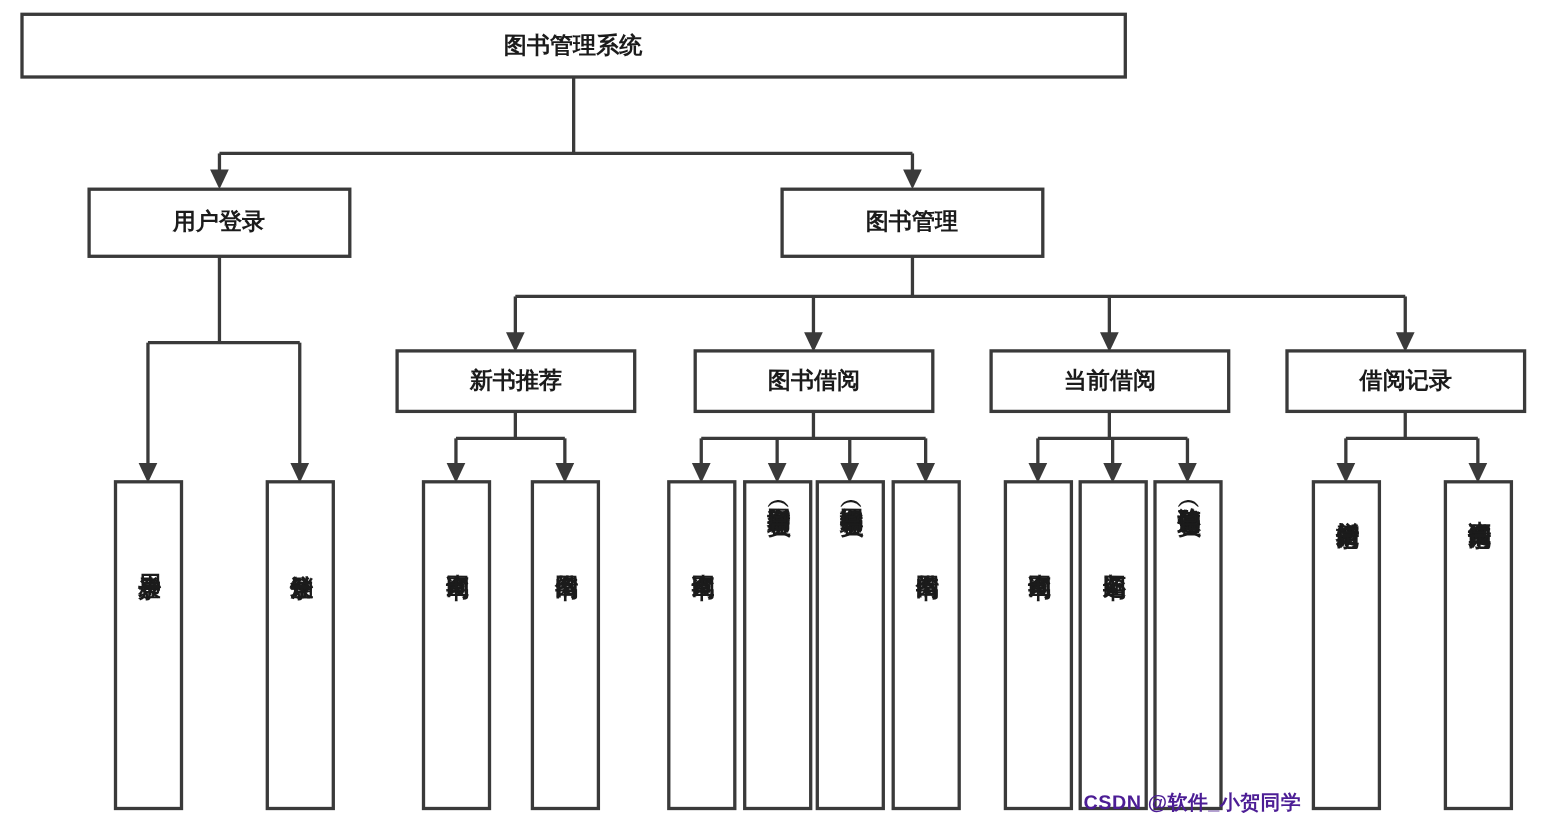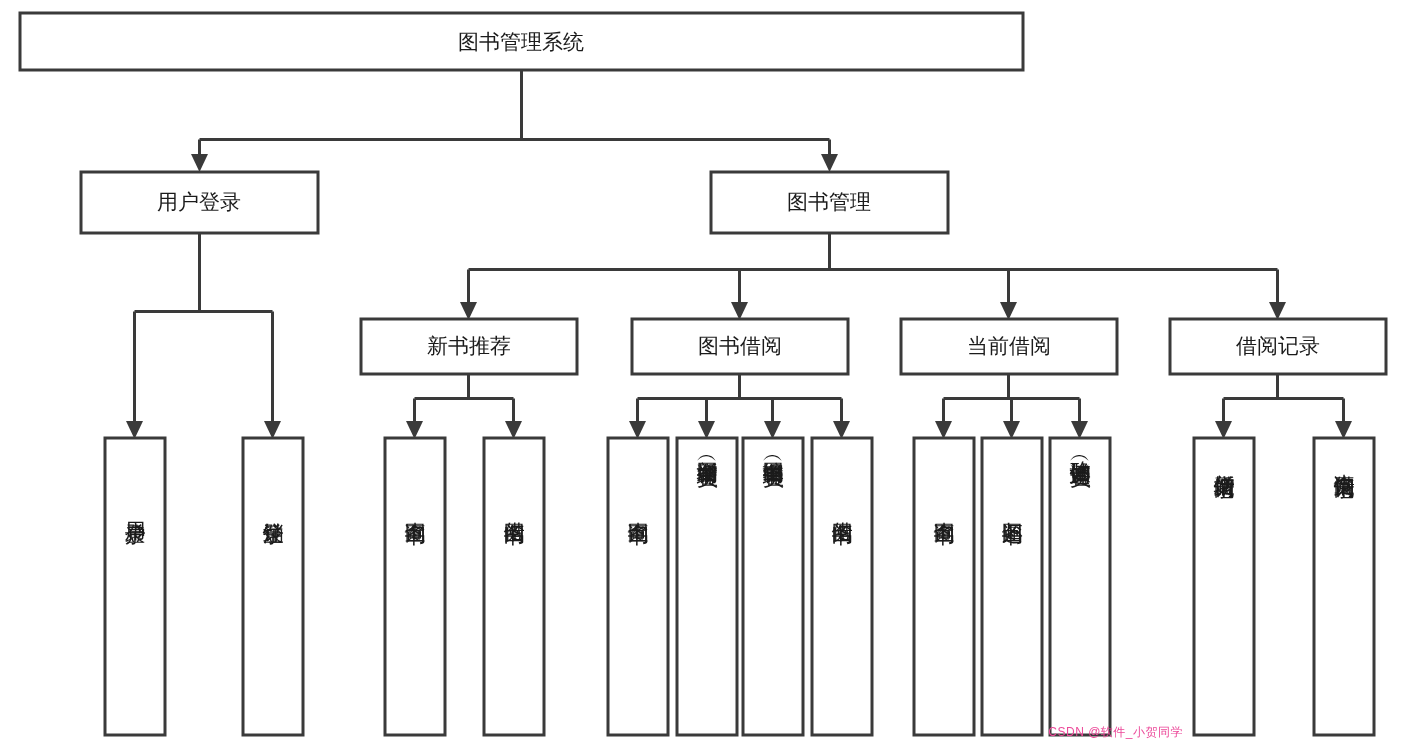--- a/index.html
+++ b/index.html
@@ -11,20 +11,21 @@
     width: 1405px;
     height: 747px;
     font-family: "Liberation Sans", "DejaVu Sans", sans-serif;
     overflow: hidden;
     position: relative;
   }
   #diagram-root {
     position: relative;
     width: 1193px;
     height: 747px;
+    font-weight: bold;
   }
   svg#flow-svg {
     position: absolute;
     top: 0;
     left: 0;
     width: 1405px;
     height: 747px;
     display: block;
   }
   .node-box {
@@ -60,22 +61,22 @@
     letter-spacing: 1px;
     white-space: nowrap;
     text-align: start;
     pointer-events: none;
   }
   .watermark {
     position: absolute;
     right: 10px;
     bottom: 6px;
     font-family: "Liberation Sans", "DejaVu Sans", sans-serif;
-    font-size: 12px;
-    color: #ec4899;
+    font-size: 18px;
+    color: #4c1d95;
     letter-spacing: 0.5px;
     white-space: nowrap;
   }
 </style>
 </head>
 <body>
 
 <div id="diagram-root">
 
   <svg id="flow-svg" viewBox="0 0 1405 747">

